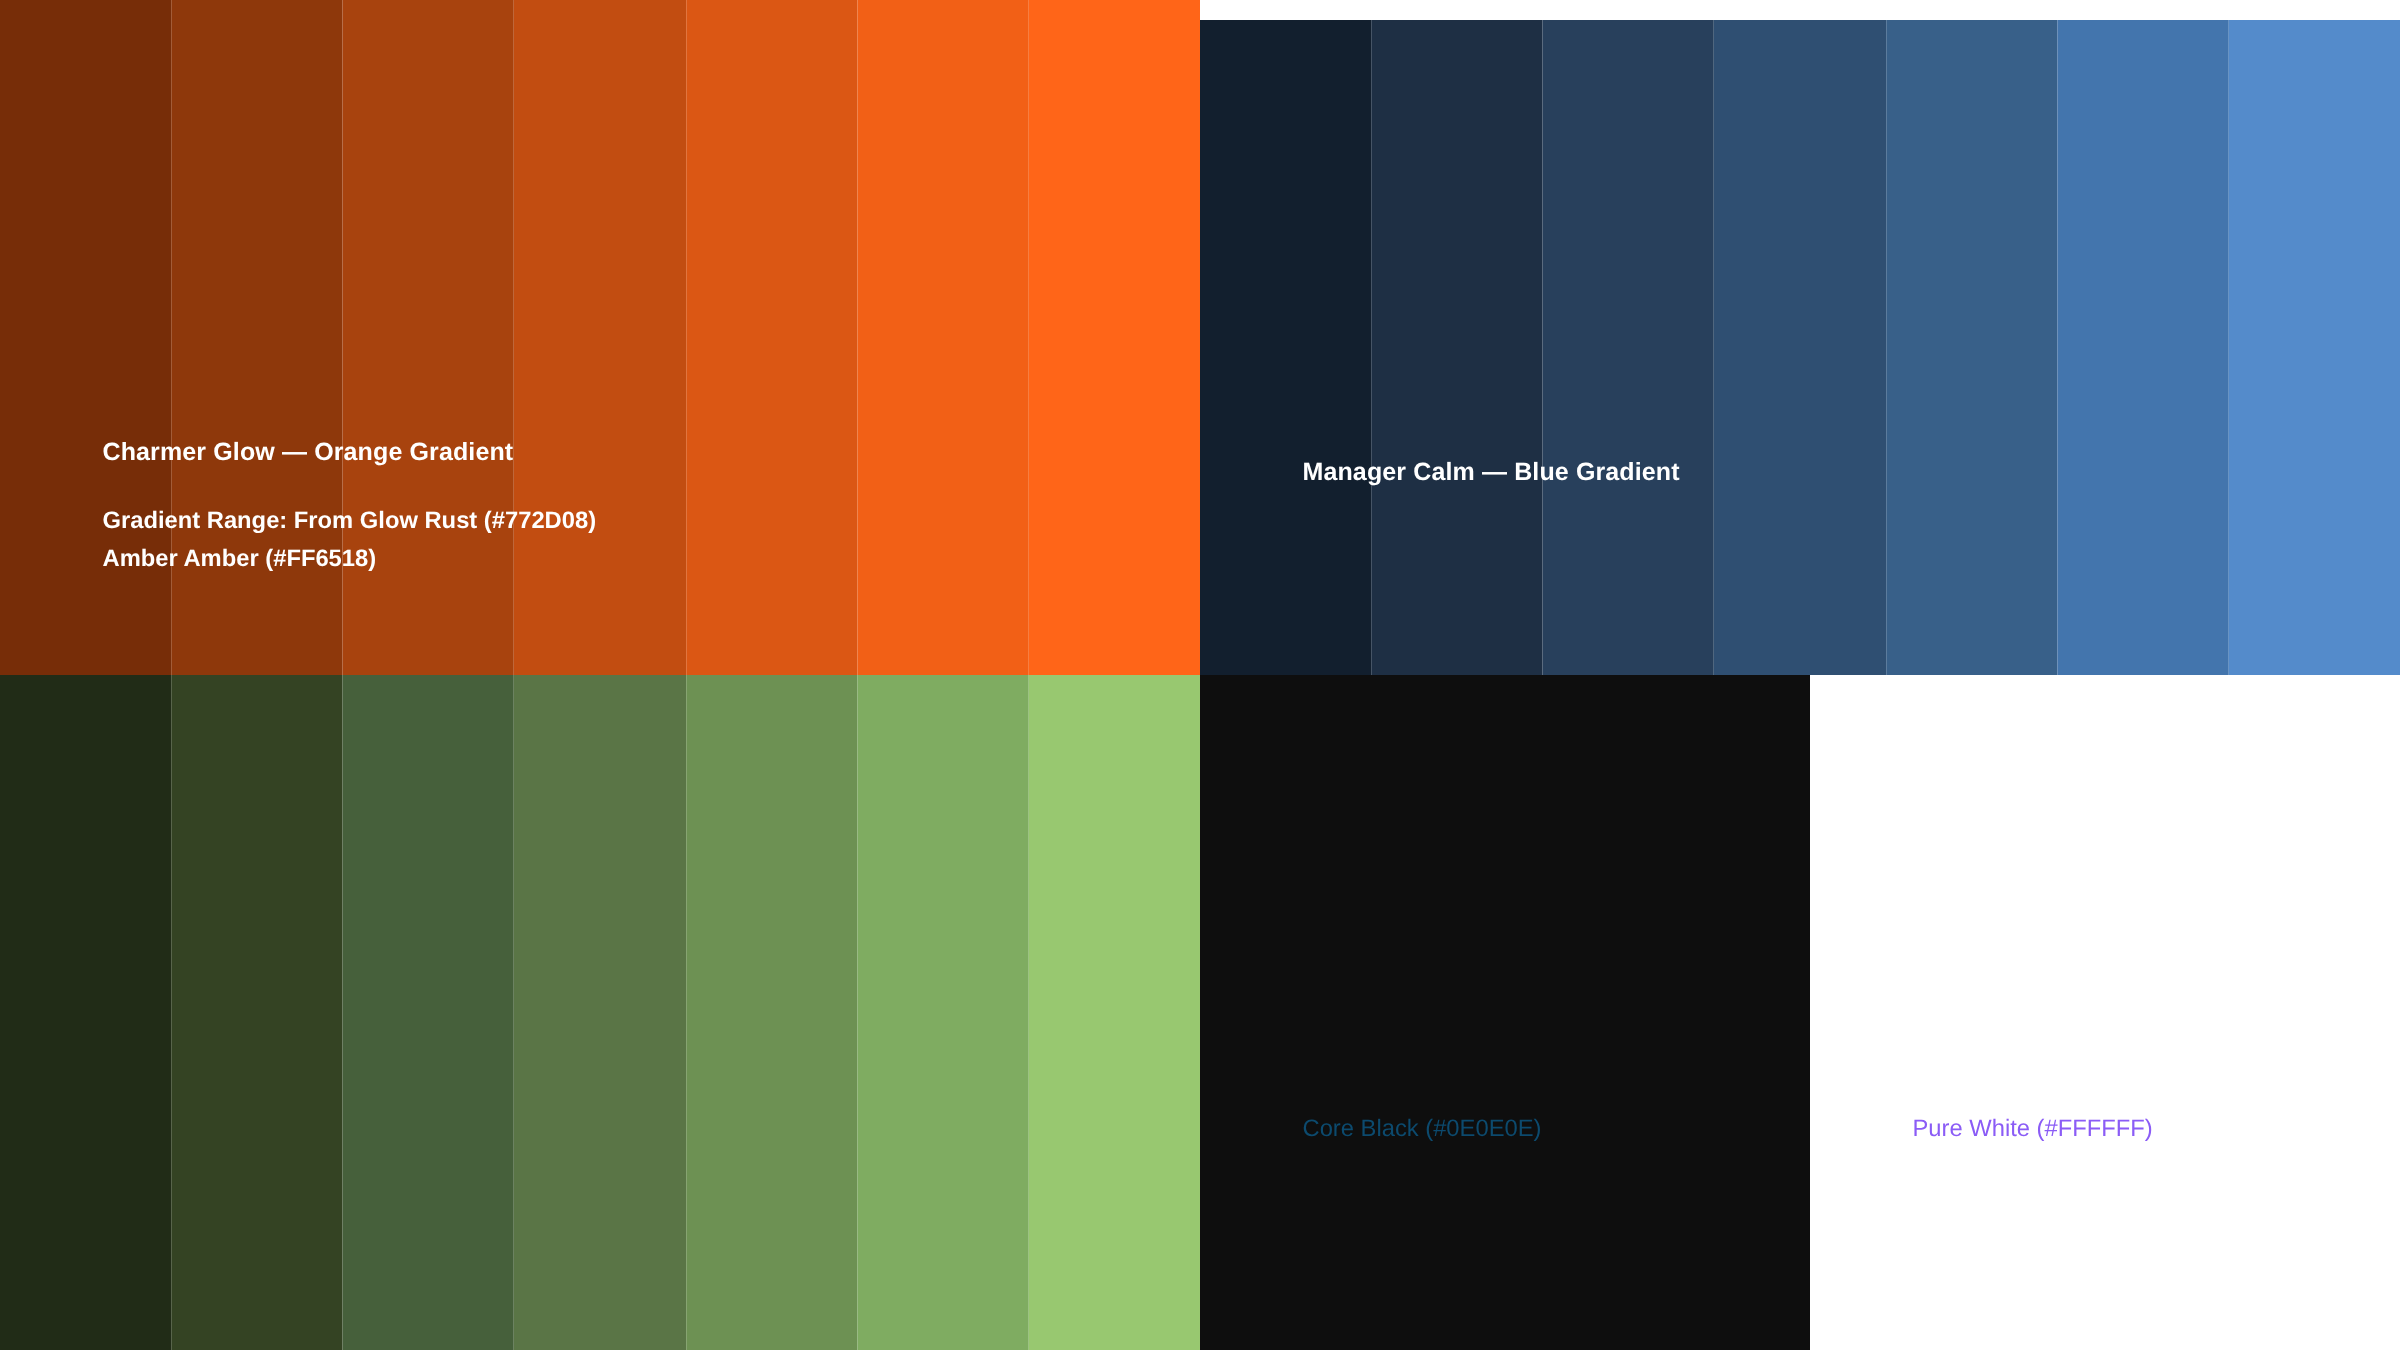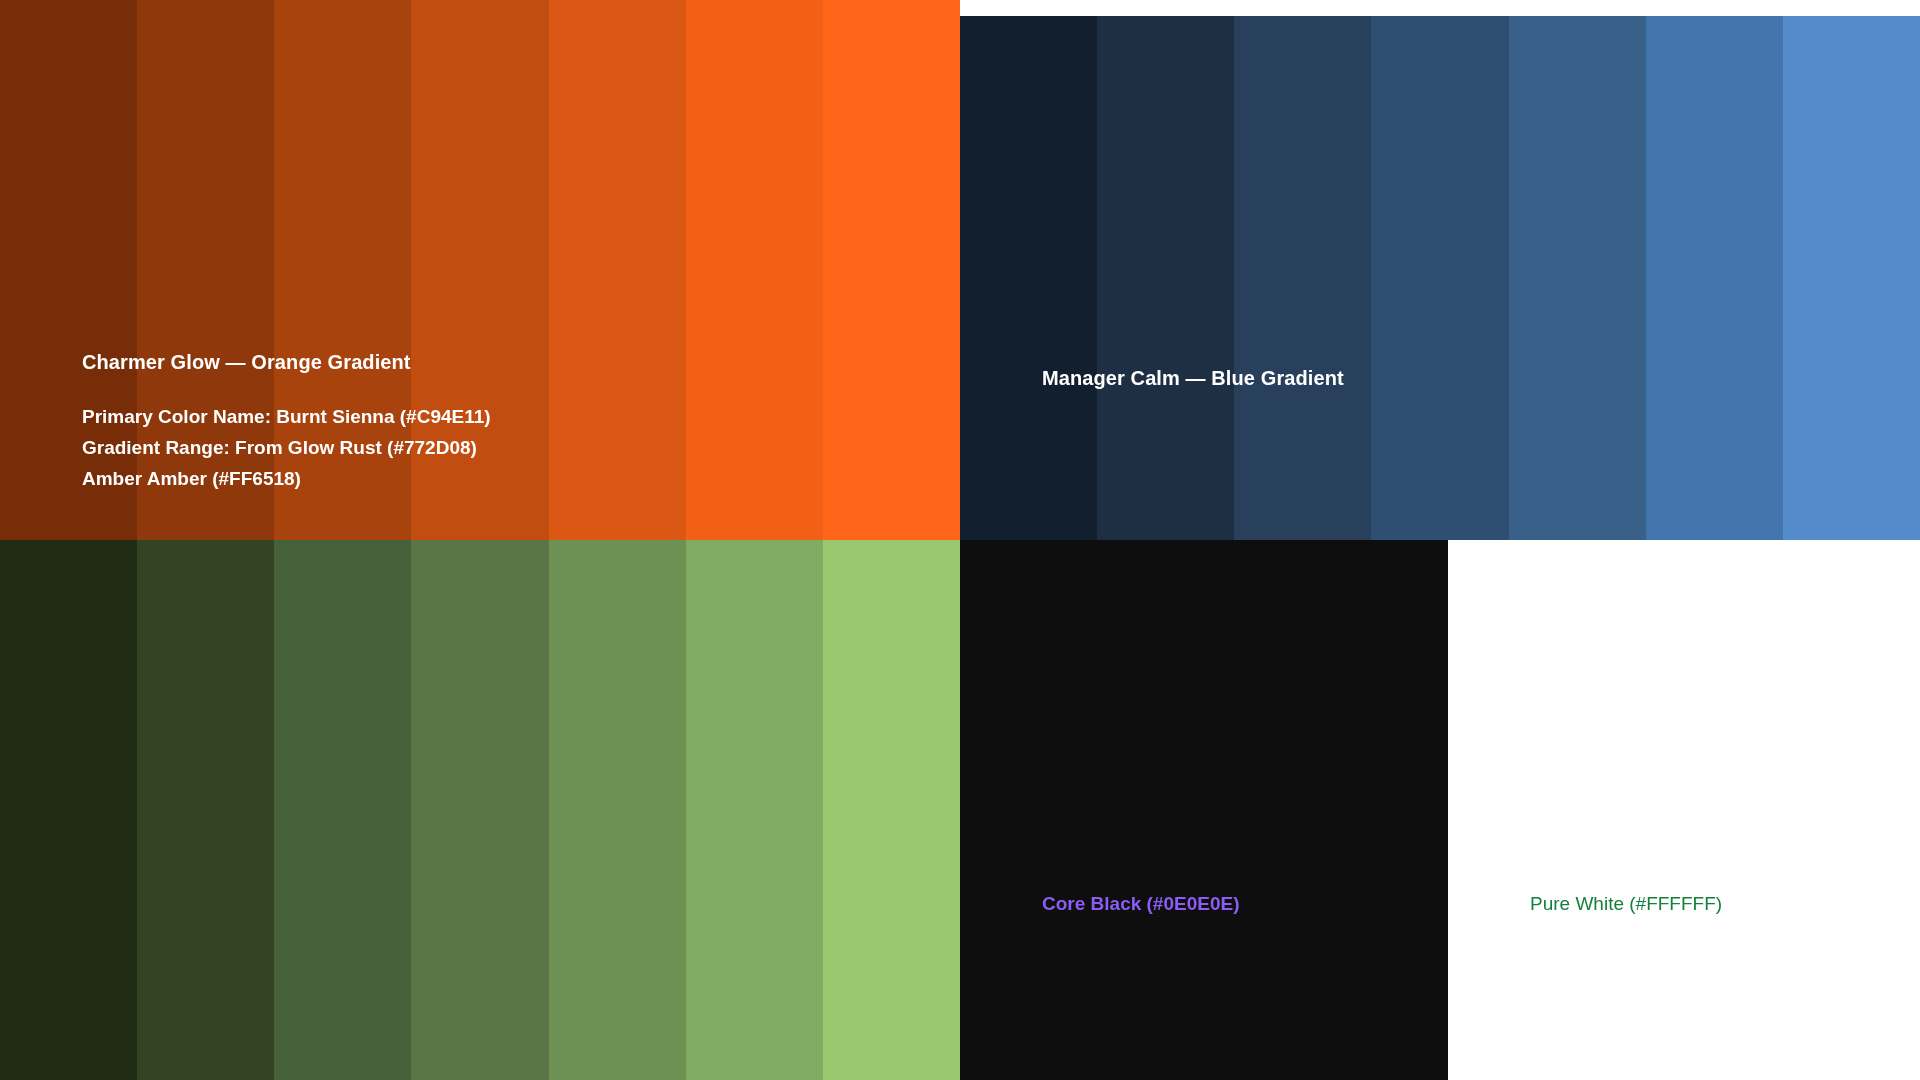--- a/index.html
+++ b/index.html
@@ -82,42 +82,41 @@
   #panel-green  { left: 0;    top: 540px;width: 960px; height: 540px; }
   #panel-black  { left: 960px;top: 540px;width: 488px; height: 540px; background: #0E0E0E; }
   #panel-white  { left: 1448px;top: 540px;width: 472px;height: 540px; background: #FFFFFF; }
 
   
   #caption-orange { top: 350px; }
   #caption-blue   { top: 350px; }
 
   
   .caption-abs { position: absolute; z-index: 2; }
-  #caption-black { left: 1042px; top: 893px; color: #8b5cf6; font-weight: bold; }
-  #caption-white { left: 1530px; top: 893px; color: #15803d; }
+  #caption-black { left: 1042px; top: 893px; color: #0c4a6e; }
+  #caption-white { left: 1530px; top: 893px; color: #8b5cf6; }
 </style>
 </head>
 <body>
 
 <div class="palette-board">
 
   <section class="panel" id="panel-orange">
     <div class="bands" id="bands-orange">
         <div class="band" style="background: rgb(119, 45, 8);"></div>
         <div class="band" style="background: rgb(142, 56, 11);"></div>
         <div class="band" style="background: rgb(168, 67, 14);"></div>
         <div class="band" style="background: rgb(194, 77, 17);"></div>
         <div class="band" style="background: rgb(219, 87, 20);"></div>
         <div class="band" style="background: rgb(242, 96, 22);"></div>
         <div class="band" style="background: rgb(255, 101, 24);"></div>
       </div>
     <div class="caption on-dark" id="caption-orange">
       <h2 class="caption-title">Charmer Glow — Orange Gradient</h2>
       <ul class="caption-lines">
-        <li>Primary Color Name: Burnt Sienna (#C94E11)</li>
         <li>Gradient Range: From Glow Rust (#772D08)</li>
         <li>Amber Amber (#FF6518)</li>
       </ul>
     </div>
   </section>
 
   <section class="panel" id="panel-blue">
     <div class="bands" id="bands-blue">
         <div class="band" style="background: rgb(18, 31, 46);"></div>
         <div class="band" style="background: rgb(30, 47, 68);"></div>

